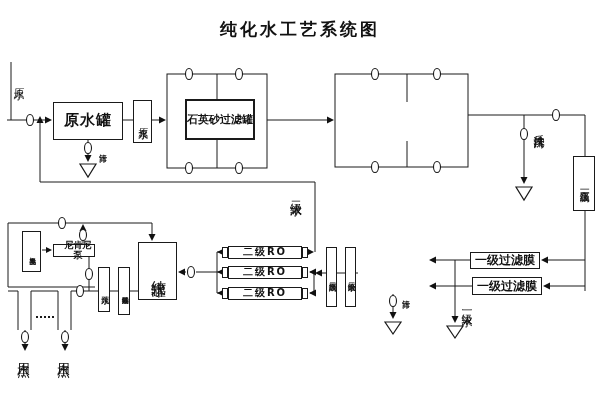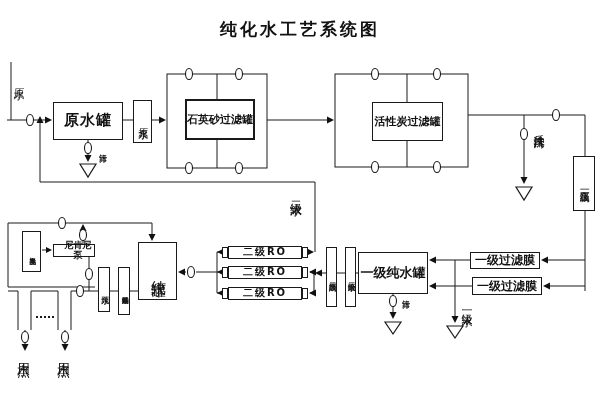--- a/index.html
+++ b/index.html
@@ -102,25 +102,23 @@
       <polygon points="385,322 401,322 393,334"></polygon>
       <polygon points="447,326 463,326 455,338"></polygon>
     </g>
   </svg>
 
   <div id="title">纯化水工艺系统图</div>
 
   <div class="box bold" style="left:53px;top:102px;width:70px;height:38px;font-size:15px;border-width:1.5px;letter-spacing:1px;">原水罐</div>
   <div class="box vtext" style="left:133px;top:100px;width:19px;height:43px;font-size:10px;">原水泵</div>
   <div class="box bold" style="left:185px;top:99px;width:70px;height:41px;font-size:11px;border-width:2px;">石英砂过滤罐</div>
-  <div class="box bold" style="left:372px;top:102px;width:71px;height:39px;font-size:11px;">活性炭过滤罐</div>
   <div class="box vtext" style="left:573px;top:156px;width:22px;height:55px;font-size:10px;letter-spacing:0;">一级高压泵</div>
   <div class="box bold" style="left:470px;top:252px;width:70px;height:17px;font-size:12px;border-width:1.5px;">一级过滤膜</div>
   <div class="box bold" style="left:472px;top:277px;width:70px;height:18px;font-size:12px;border-width:1.5px;">一级过滤膜</div>
-  <div class="box bold" style="left:358px;top:252px;width:70px;height:42px;font-size:13px;">一级纯水罐</div>
   <div class="box vtext" style="left:326px;top:247px;width:11px;height:60px;font-size:8px;letter-spacing:0;">二级高压泵</div>
   <div class="box vtext" style="left:345px;top:247px;width:11px;height:60px;font-size:8px;letter-spacing:0;">二级给水泵</div>
 
   <div class="cap" style="left:222px;top:247px;width:6px;height:11px;"></div>
   <div class="box bold" style="left:228px;top:246px;width:74px;height:13px;font-size:10px;letter-spacing:2px;">二级RO</div>
   <div class="cap" style="left:302px;top:247px;width:6px;height:11px;"></div>
 
   <div class="cap" style="left:222px;top:267px;width:6px;height:11px;"></div>
   <div class="box bold" style="left:228px;top:266px;width:74px;height:13px;font-size:10px;letter-spacing:2px;">二级RO</div>
   <div class="cap" style="left:302px;top:267px;width:6px;height:11px;"></div>

